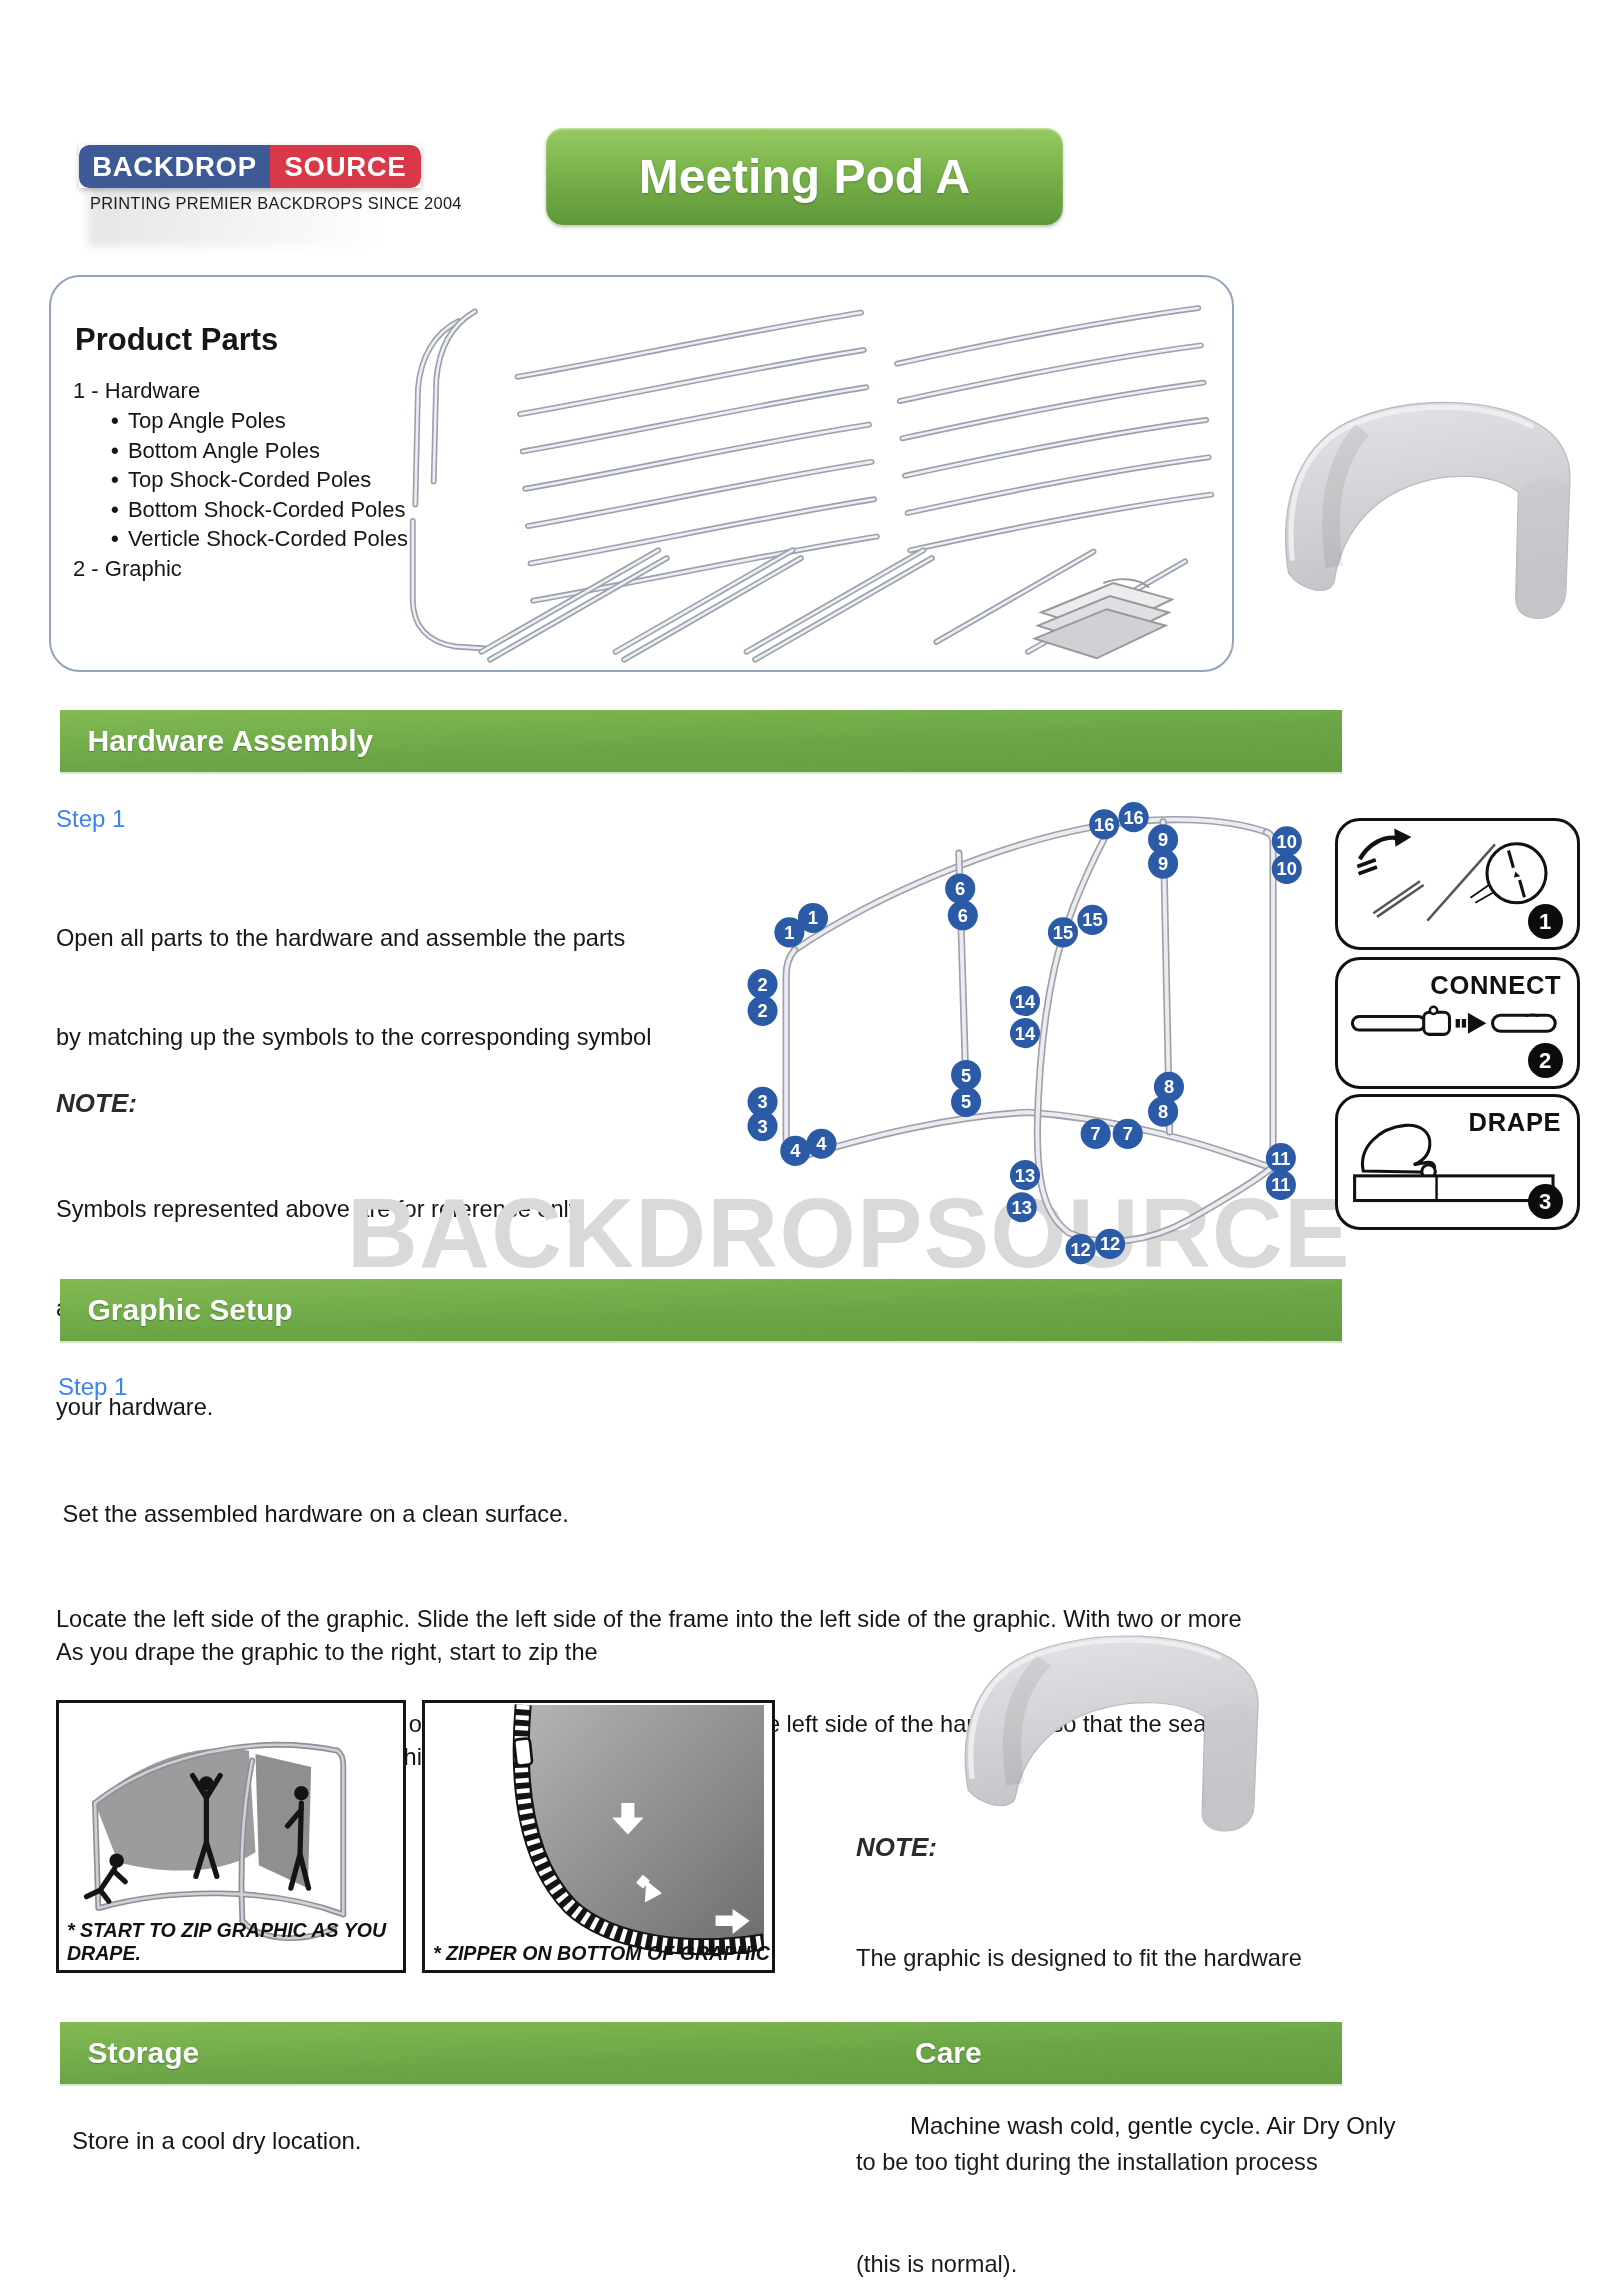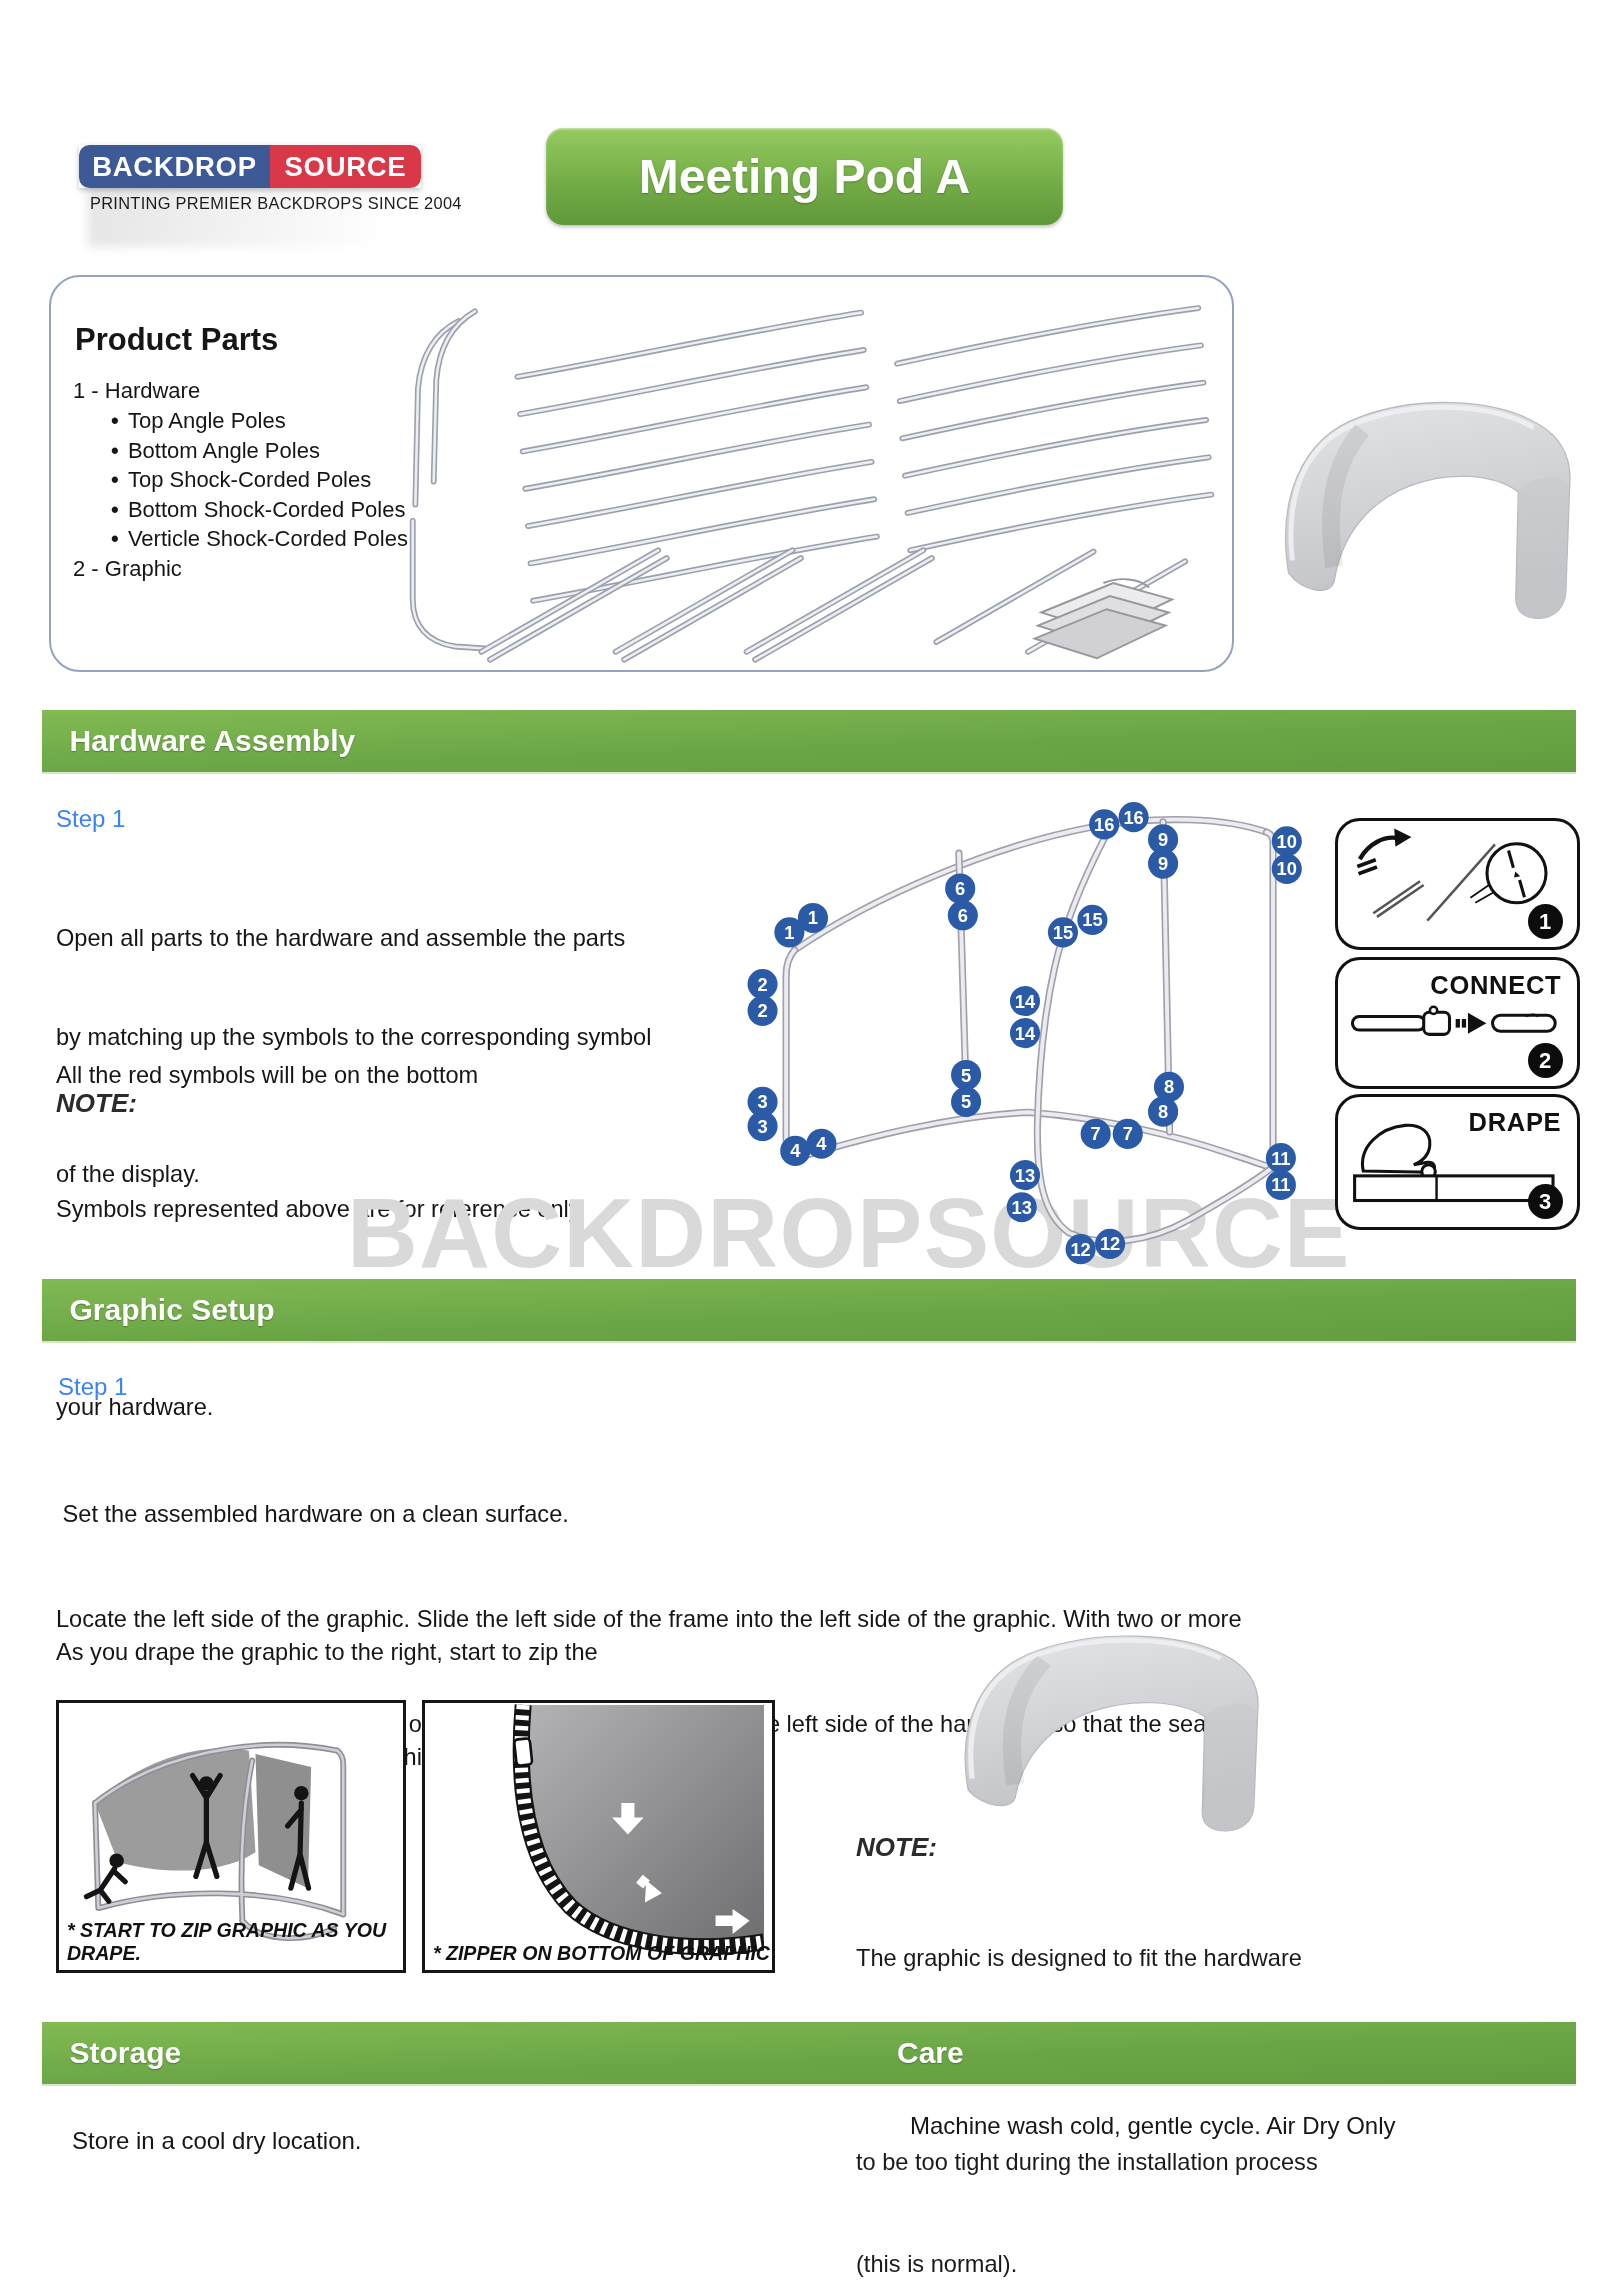--- a/index.html
+++ b/index.html
@@ -31,21 +31,21 @@
   .p-hw{left:73px;top:378px;}
   .p-b0{left:111px;top:408px;}
   .p-b1{left:111px;top:438px;}
   .p-b2{left:111px;top:467px;}
   .p-b3{left:111px;top:497px;}
   .p-b4{left:111px;top:526px;}
   .p-gr{left:73px;top:556px;}
   .bullet{font-weight:bold;margin-right:9.2px;}
 
   
-  .banner{left:42px;width:1534px;height:62px;
+  .banner{left:60px;width:1282px;height:62px;
     background:linear-gradient(178deg,#82ba53 0%,#6ba646 55%,#619c3e 100%);
     border-bottom:2.6px solid #d9e7c6;}
   .banner .blabel{position:absolute;left:27.5px;top:0;height:62px;display:flex;align-items:center;
     color:#fff;font-size:30px;font-weight:bold;text-shadow:0 1.3px 1.3px rgba(0,0,0,0.3);}
   .banner .blabel2{position:absolute;left:855px;top:0;height:62px;display:flex;align-items:center;
     color:#fff;font-size:30px;font-weight:bold;text-shadow:0 1.3px 1.3px rgba(0,0,0,0.3);}
   .b-hw{top:710px;}
   .b-gs{top:1279px;}
   .b-sc{top:2022px;}
 
@@ -204,24 +204,20 @@
   </svg>
 
   <div class="abs banner b-hw">
     <span class="blabel">Hardware Assembly</span>
   </div>
 
   <div class="abs step-h" style="left:56px;top:805px;">Step 1</div>
   <div class="abs body-par" style="left:56px;top:856px;">
     <div>Open all parts to the hardware and assemble the parts</div>
     <div>by matching up the symbols to the corresponding symbol</div>
-  </div>
-  <div class="abs body-par" style="left:56px;top:993px;">
-    <div>All the red symbols will be on the bottom</div>
-    <div>of the display.</div>
   </div>
   <div class="abs note-h" style="left:56px;top:1088px;">NOTE:</div>
   <div class="abs body-par" style="left:56px;top:1127px;">
     <div>Symbols represented above are for reference only</div>
     <div>and do not necessarily represent the symbols on</div>
     <div>your hardware.</div>
   </div>
 
   <div class="abs watermark">BACKDROPSOURCE</div>
 

